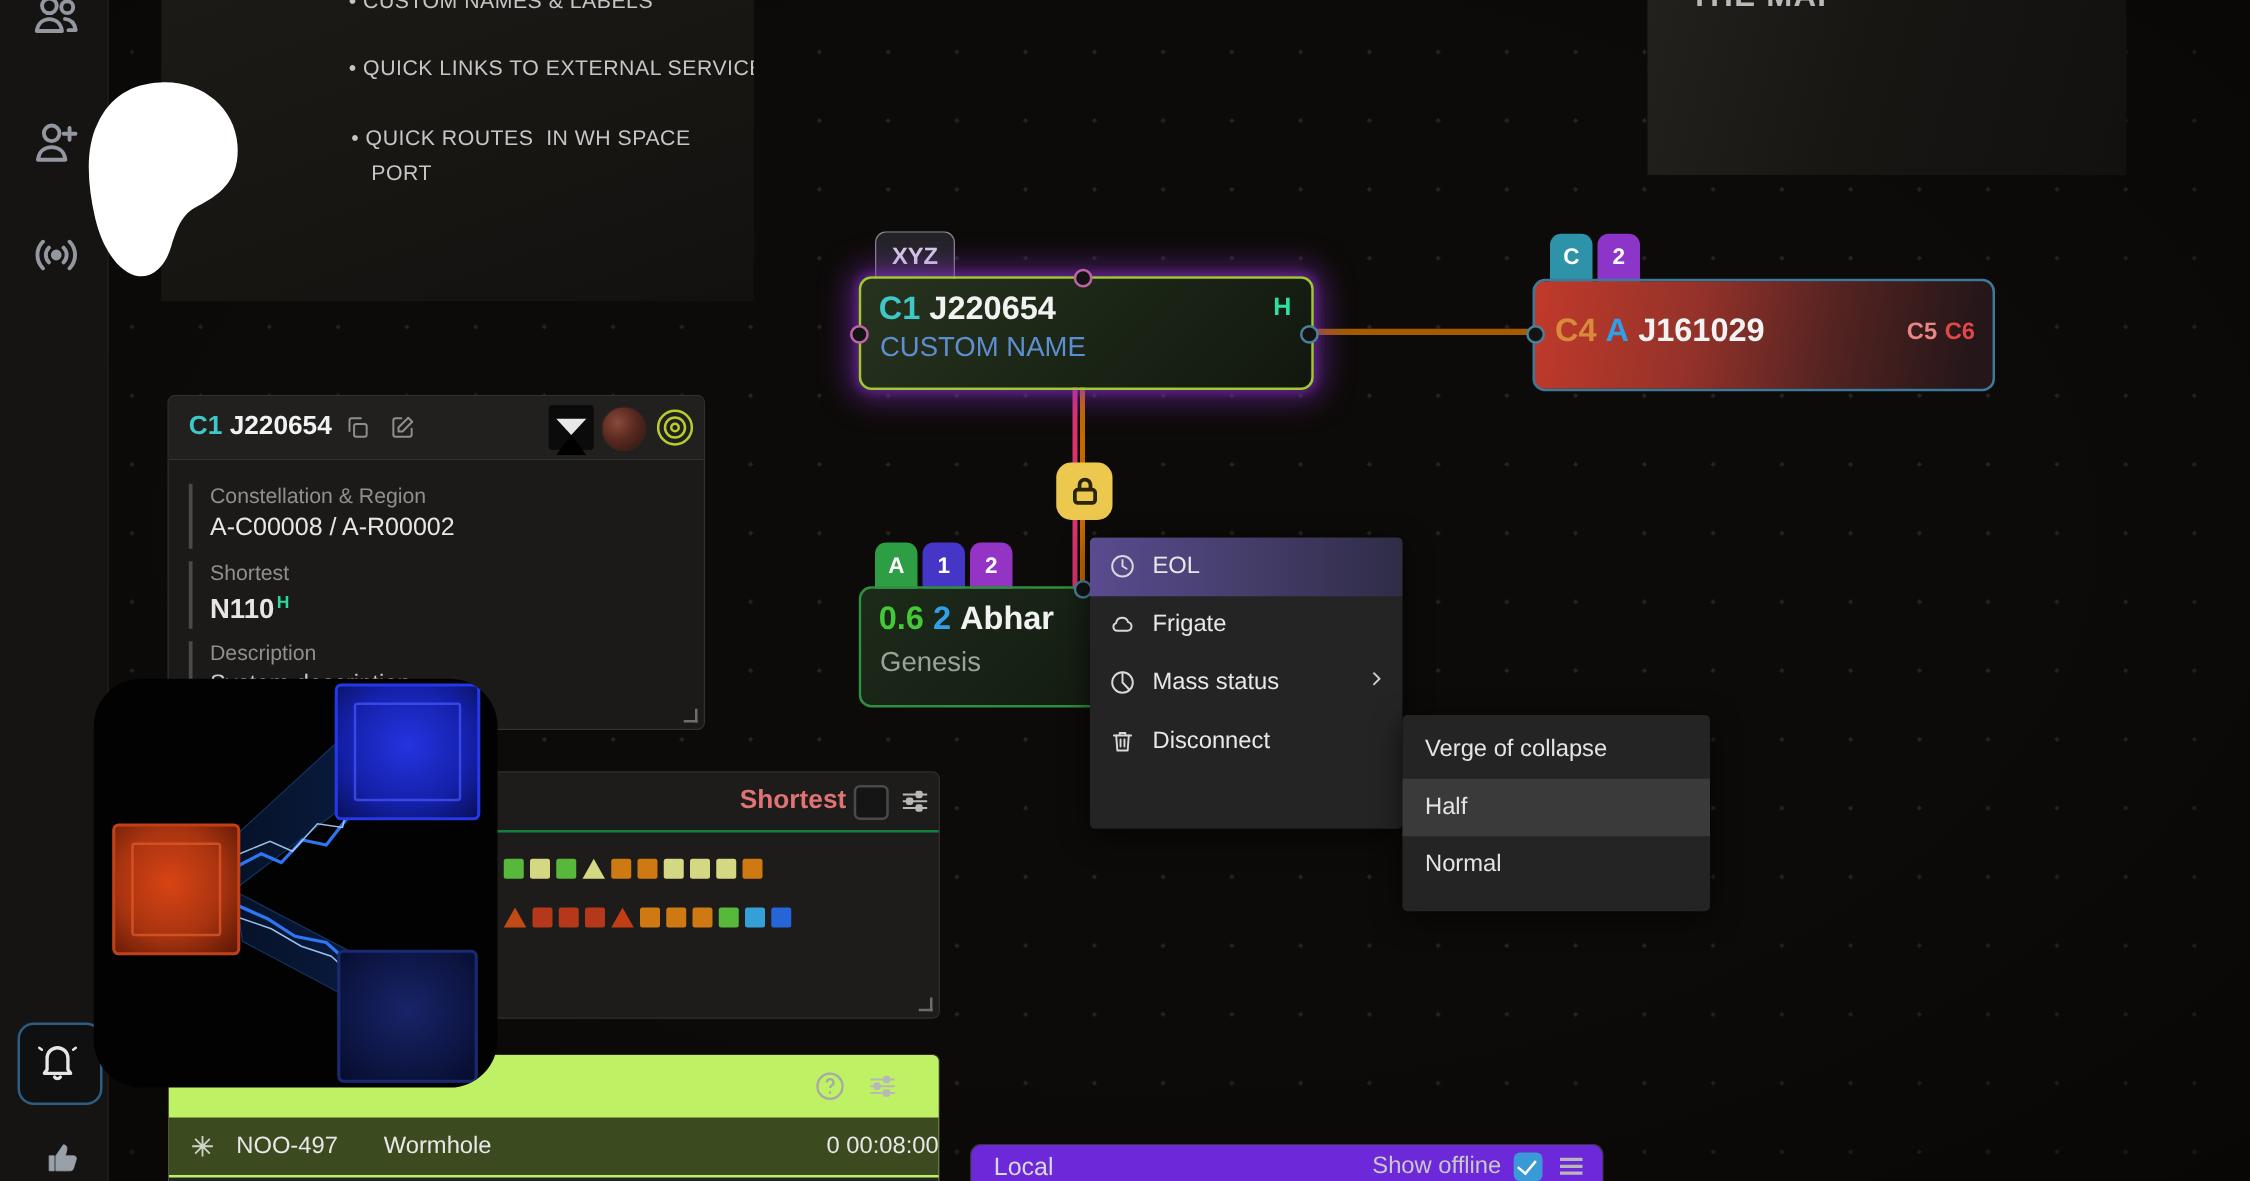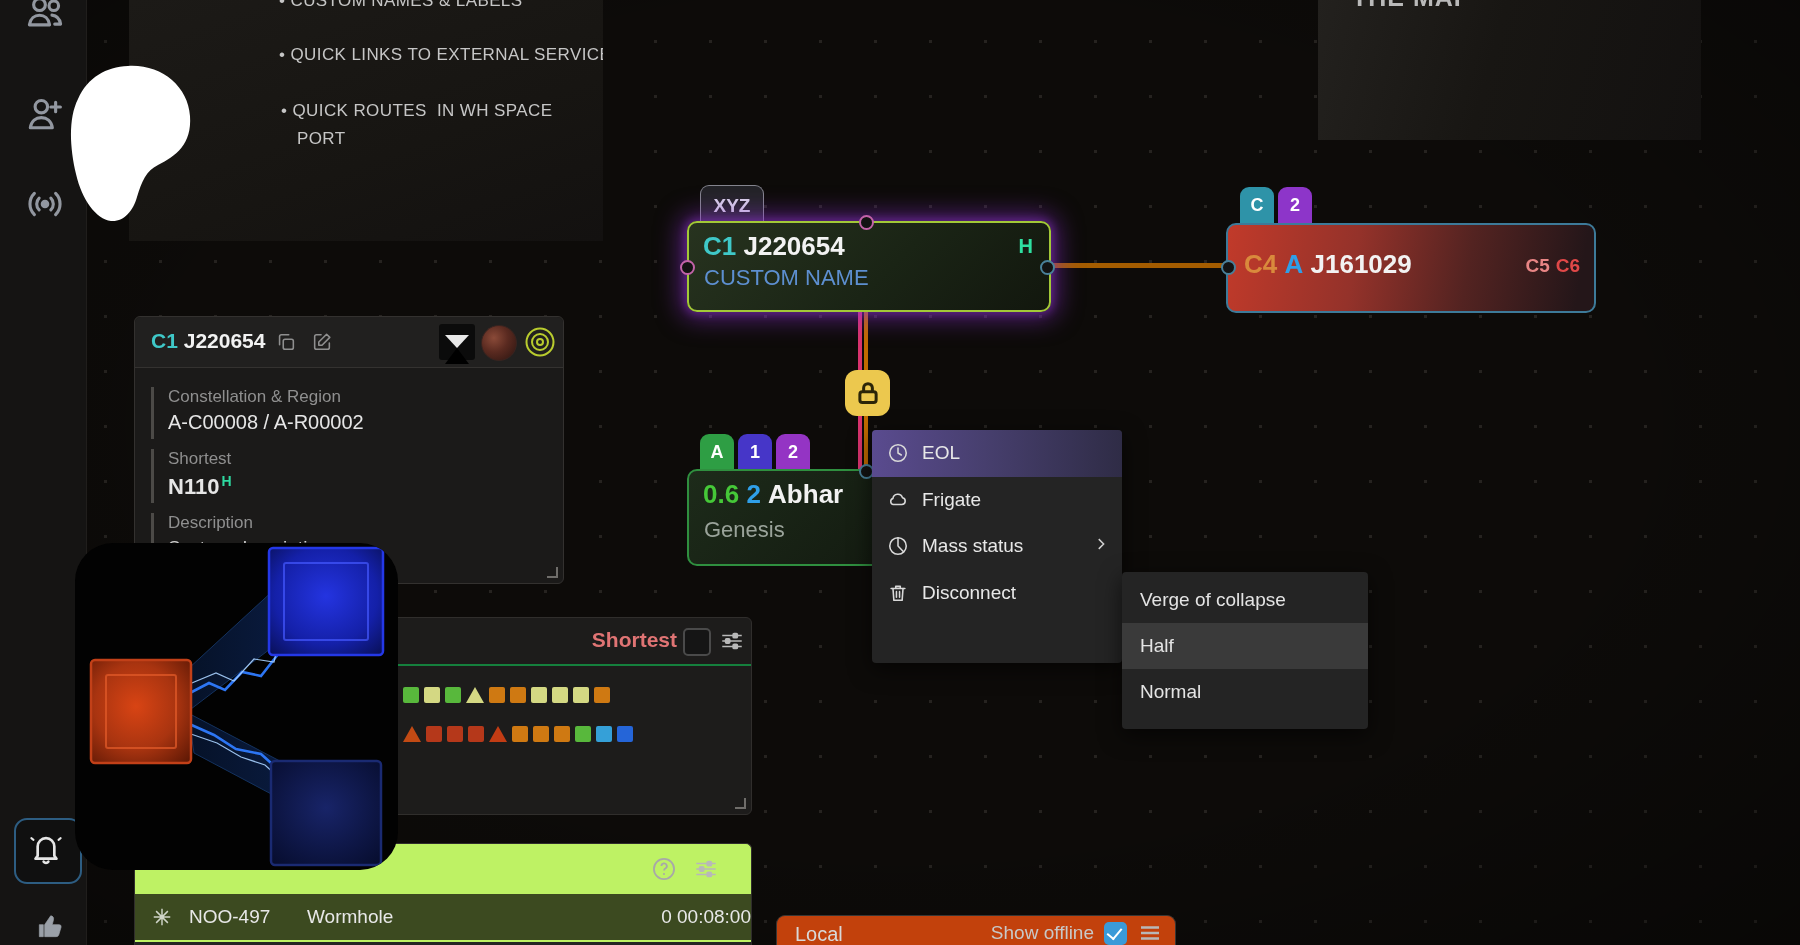--- a/index.html
+++ b/index.html
@@ -137,21 +137,21 @@
   #sig-help{position:absolute;right:74px;top:12px;width:26px;height:26px;}
   #sig-help svg{width:26px;height:26px;stroke:#a8a8a8;fill:none;stroke-width:1.7;}
   #sig-sliders{position:absolute;right:32px;top:12px;width:26px;height:26px;}
   .sig-row{position:relative;height:46px;background:#3c4a20;display:flex;align-items:center;color:#e8e8e8;font-size:19px;}
   .sig-row .sunburst{width:22px;height:22px;margin:0 16px 0 16px;flex:none;}
   .sig-row .sunburst svg{width:22px;height:22px;stroke:#cfd4c8;fill:none;stroke-width:1.6;}
   .sig-id{width:118px;} .sig-group{flex:1;}
   .sig-timer{white-space:pre;}
   #sig-next{height:6px;background:#242423;margin-top:2px;}
   
-  #local-panel{left:776px;top:915px;width:400px;height:30px;background:#c2410c;border:1px solid #383634;
+  #local-panel{left:776px;top:915px;width:507px;height:30px;background:#6d28d9;border:1px solid #383634;
     border-bottom:none;border-radius:9px 9px 0 0;z-index:4;box-sizing:border-box;}
   #local-title{position:absolute;left:18px;top:7px;color:#d8d8d8;font-size:20px;}
   #local-right{position:absolute;right:12px;top:5px;display:flex;align-items:center;gap:10px;}
   #show-offline-label{color:#c8c8c8;font-size:19px;}
   #offline-checkbox{width:23px;height:23px;background:#3a9ad8;border-radius:5px;position:relative;}
   #offline-checkbox::after{content:"";position:absolute;left:6px;top:3px;width:7px;height:12px;
     border-right:2.5px solid #fff;border-bottom:2.5px solid #fff;transform:rotate(40deg);}
   #local-burger{width:26px;height:24px;}
 </style>
 </head>

